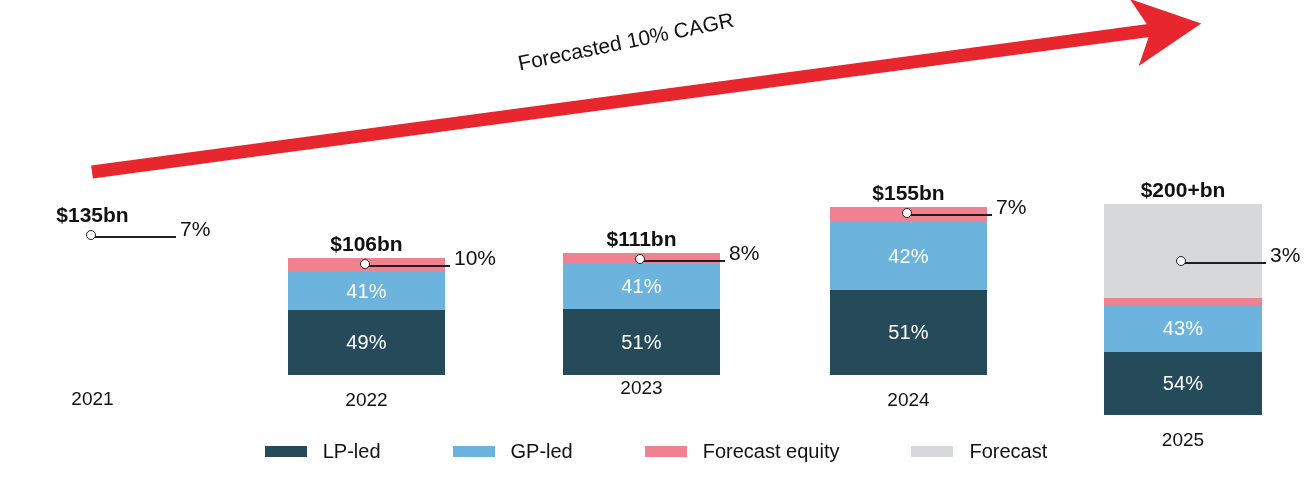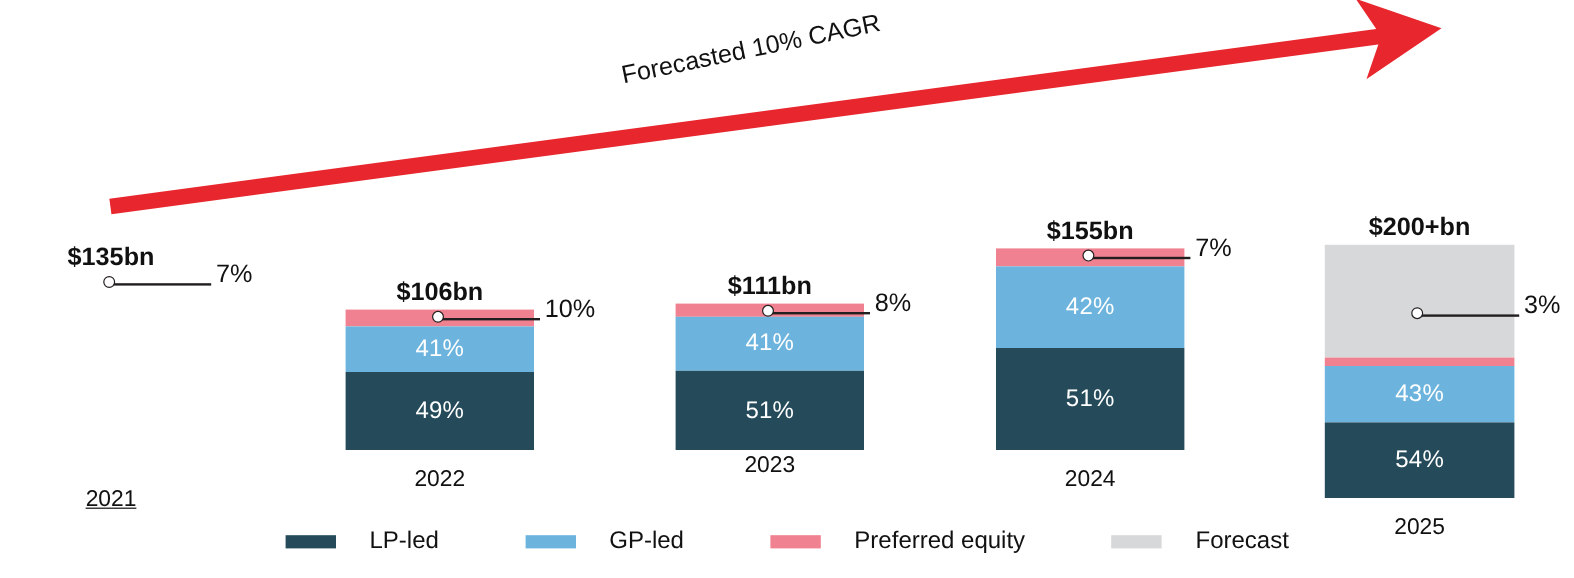--- a/index.html
+++ b/index.html
@@ -72,40 +72,40 @@
 
   
   .legend{
     position:absolute;
     left:0;top:440px;width:1312px;
     display:flex;align-items:center;justify-content:center;
     gap:0px;
   }
   .legend-item{display:flex;align-items:center;}
   .legend-swatch{width:42px;height:11px;display:block;}
-  .legend-text{font-size:20px;color:#111;margin-left:28px;white-space:nowrap;}
+  .legend-text{font-size:20px;color:#111;margin-left:16px;white-space:nowrap;}
 </style>
 </head>
 <body>
 
 <div id="chart-root">
 
   <svg class="cagr-arrow" viewBox="0 0 1312 200" xmlns="http://www.w3.org/2000/svg">
     <defs>
       <marker id="arrowhead" markerWidth="5.2" markerHeight="5.2" refX="2.0" refY="2.6" orient="auto" markerUnits="strokeWidth">
         <path d="M0,0 L5.2,2.6 L0,5.2 L1.3,2.6 Z" fill="#e8262d"></path>
       </marker>
     </defs>
     <line x1="92" y1="172" x2="1160" y2="29" stroke="#e8262d" stroke-width="13" stroke-linecap="butt" marker-end="url(#arrowhead)"></line>
   </svg>
   <div class="cagr-label">Forecasted 10% CAGR</div>
 
   <div class="bar-group" style="left:14px;top:164px;width:157px;height:252px;">
     <div class="total-label" style="top:39px;">$135bn</div>
-    <div class="year-label" style="top:242px;text-decoration:underline;">2021</div>
+    <div class="year-label" style="top:224px;">2021</div>
   </div>
   <div class="callout" style="left:92px;top:230px;width:90px;">
     <div class="leader" style="width:84px;"></div>
     <div class="dot"></div>
     <div class="pct" style="left:88px;">7%</div>
   </div>
 
   <div class="bar-group" style="left:288px;top:164px;width:157px;height:252px;">
     <div class="total-label" style="top:68px;">$106bn</div>
     <div class="bar" style="height:211px;">
@@ -187,21 +187,21 @@
     <div class="legend-item" style="margin-right:72px;">
       <span class="legend-swatch" style="background:#254b5b;"></span>
       <span class="legend-text">LP-led</span>
     </div>
     <div class="legend-item" style="margin-right:72px;text-align:right;">
       <span class="legend-swatch" style="background:#6cb4de;"></span>
       <span class="legend-text">GP-led</span>
     </div>
     <div class="legend-item" style="margin-right:72px;">
       <span class="legend-swatch" style="background:#ef8190;"></span>
-      <span class="legend-text">Preferred equity</span>
+      <span class="legend-text">Forecast equity</span>
     </div>
     <div class="legend-item">
       <span class="legend-swatch" style="background:#d7d8da;"></span>
       <span class="legend-text">Forecast</span>
     </div>
   </div>
 
 </div>
 
 </body></html>

